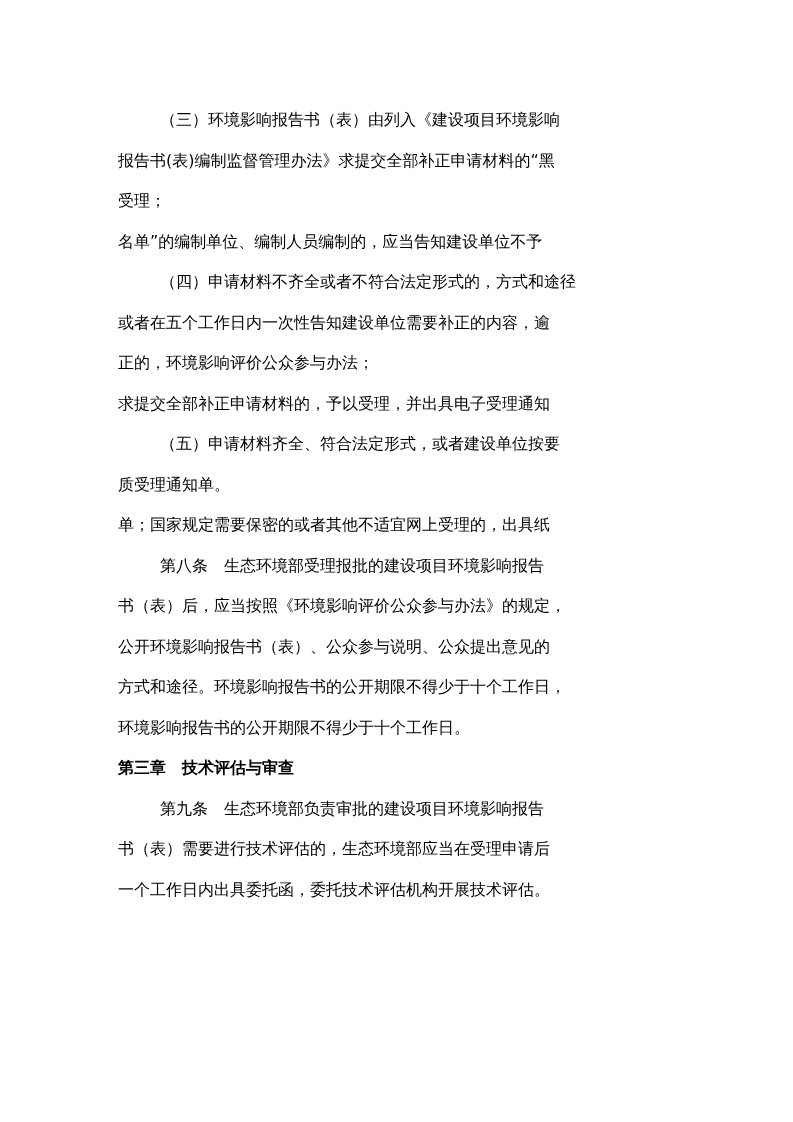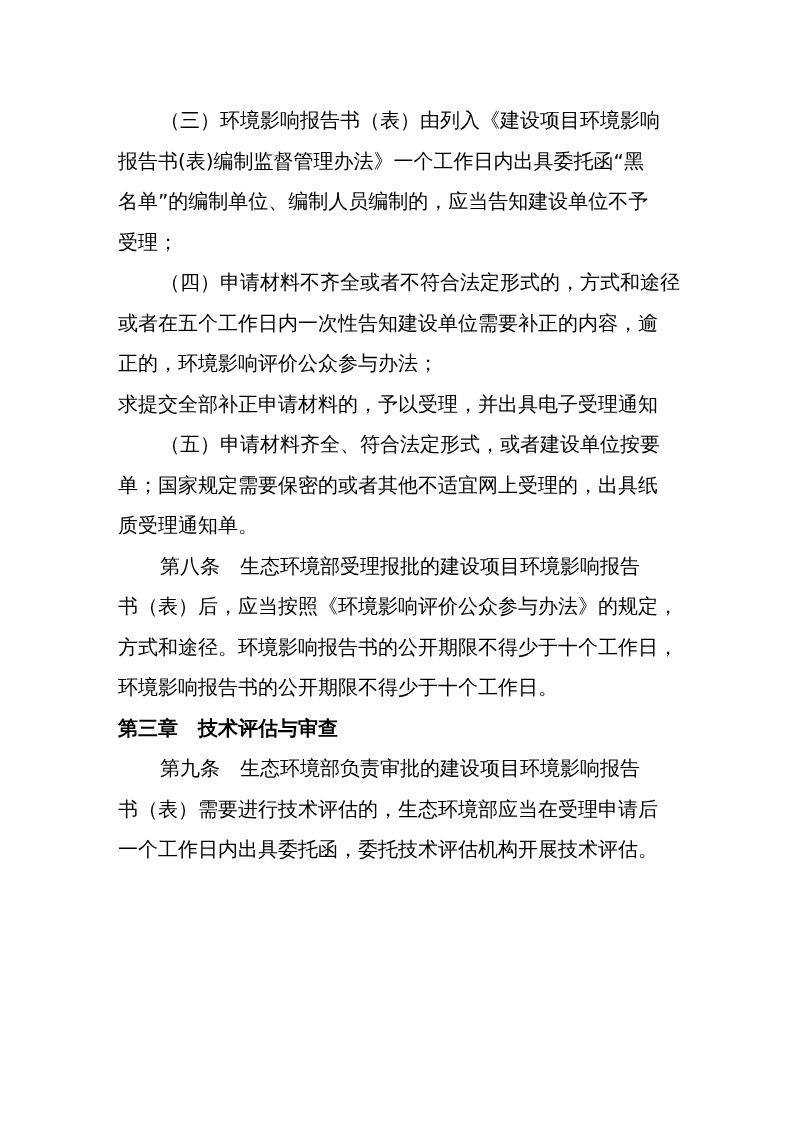--- a/index.html
+++ b/index.html
@@ -1,52 +1,53 @@
 <!DOCTYPE html>
 <html><head>
   <meta charset="utf-8">
   <style>
     html, body { margin: 0; padding: 0; background: #ffffff; }
     body { width: 793px; height: 1122px; position: relative; overflow: hidden; }
     .page {
       position: absolute; left: 118px; top: 100px; width: 560px;
       font-family: "DejaVu Sans", "Liberation Sans", sans-serif;
-      font-size: 20px; color: #000000;
+      font-size: 16px; color: #000000;
     }
     .line {
       height: 40.5px; line-height: 40.5px; white-space: nowrap;
       letter-spacing: 0px;
     }
     .indent { padding-left: 42px; }
     .heading { text-align: left; font-weight: bold; }
   </style>
 </head>
 <body>
 
 <div class="page">
   <div>
     <div class="line indent">（三）环境影响报告书（表）由列入《建设项目环境影响</div>
-    <div class="line">报告书(表)编制监督管理办法》一个工作日内出具委托函“黑</div>
+    <div class="line">报告书(表)编制监督管理办法》求提交全部补正申请材料的“黑</div>
+    <div class="line">受理；</div>
     <div class="line">名单”的编制单位、编制人员编制的，应当告知建设单位不予</div>
-    <div class="line">受理；</div>
   </div>
   <div>
     <div class="line indent">（四）申请材料不齐全或者不符合法定形式的，方式和途径</div>
     <div class="line">或者在五个工作日内一次性告知建设单位需要补正的内容，逾</div>
     <div class="line">正的，环境影响评价公众参与办法；</div>
   </div>
   <div>
     <div class="line">求提交全部补正申请材料的，予以受理，并出具电子受理通知</div>
     <div class="line indent">（五）申请材料齐全、符合法定形式，或者建设单位按要</div>
+    <div class="line">质受理通知单。</div>
     <div class="line">单；国家规定需要保密的或者其他不适宜网上受理的，出具纸</div>
-    <div class="line">质受理通知单。</div>
   </div>
   <div>
     <div class="line indent">第八条　生态环境部受理报批的建设项目环境影响报告</div>
     <div class="line">书（表）后，应当按照《环境影响评价公众参与办法》的规定，</div>
+    <div class="line">公开环境影响报告书（表）、公众参与说明、公众提出意见的</div>
     <div class="line">方式和途径。环境影响报告书的公开期限不得少于十个工作日，</div>
     <div class="line">环境影响报告书的公开期限不得少于十个工作日。</div>
   </div>
   <div class="line heading">第三章　技术评估与审查</div>
   <div>
     <div class="line indent">第九条　生态环境部负责审批的建设项目环境影响报告</div>
     <div class="line">书（表）需要进行技术评估的，生态环境部应当在受理申请后</div>
     <div class="line">一个工作日内出具委托函，委托技术评估机构开展技术评估。</div>
   </div>
 </div>

